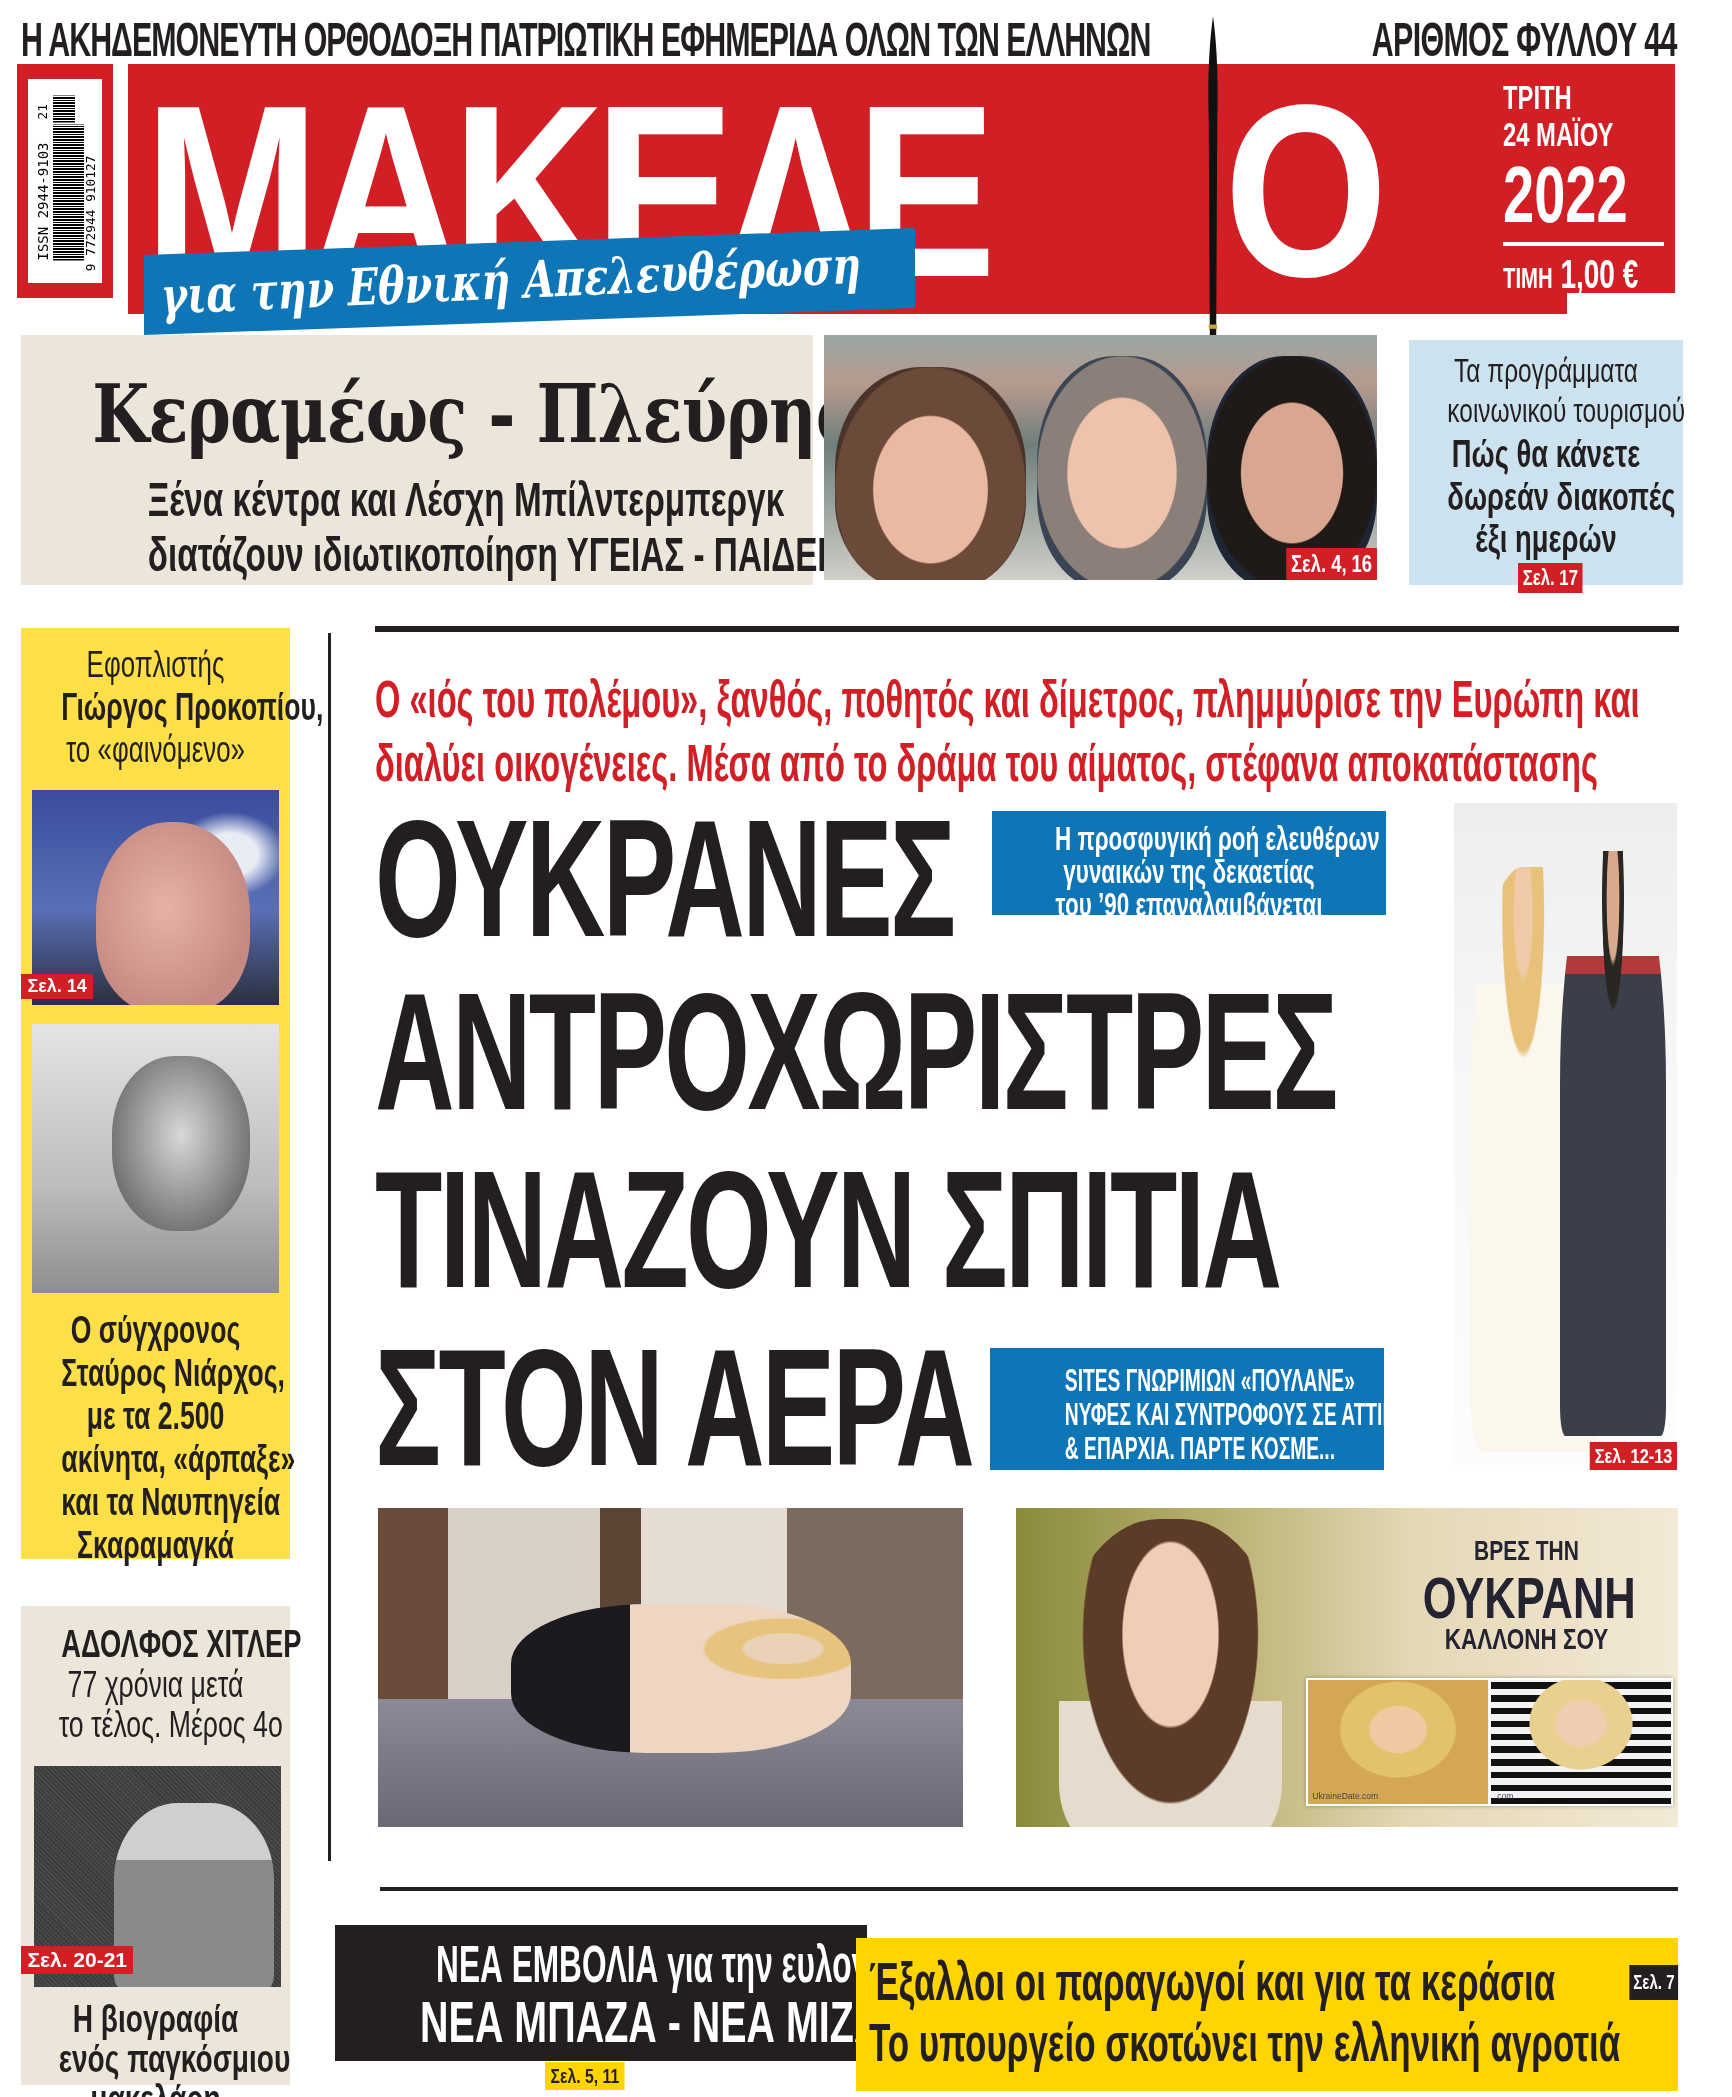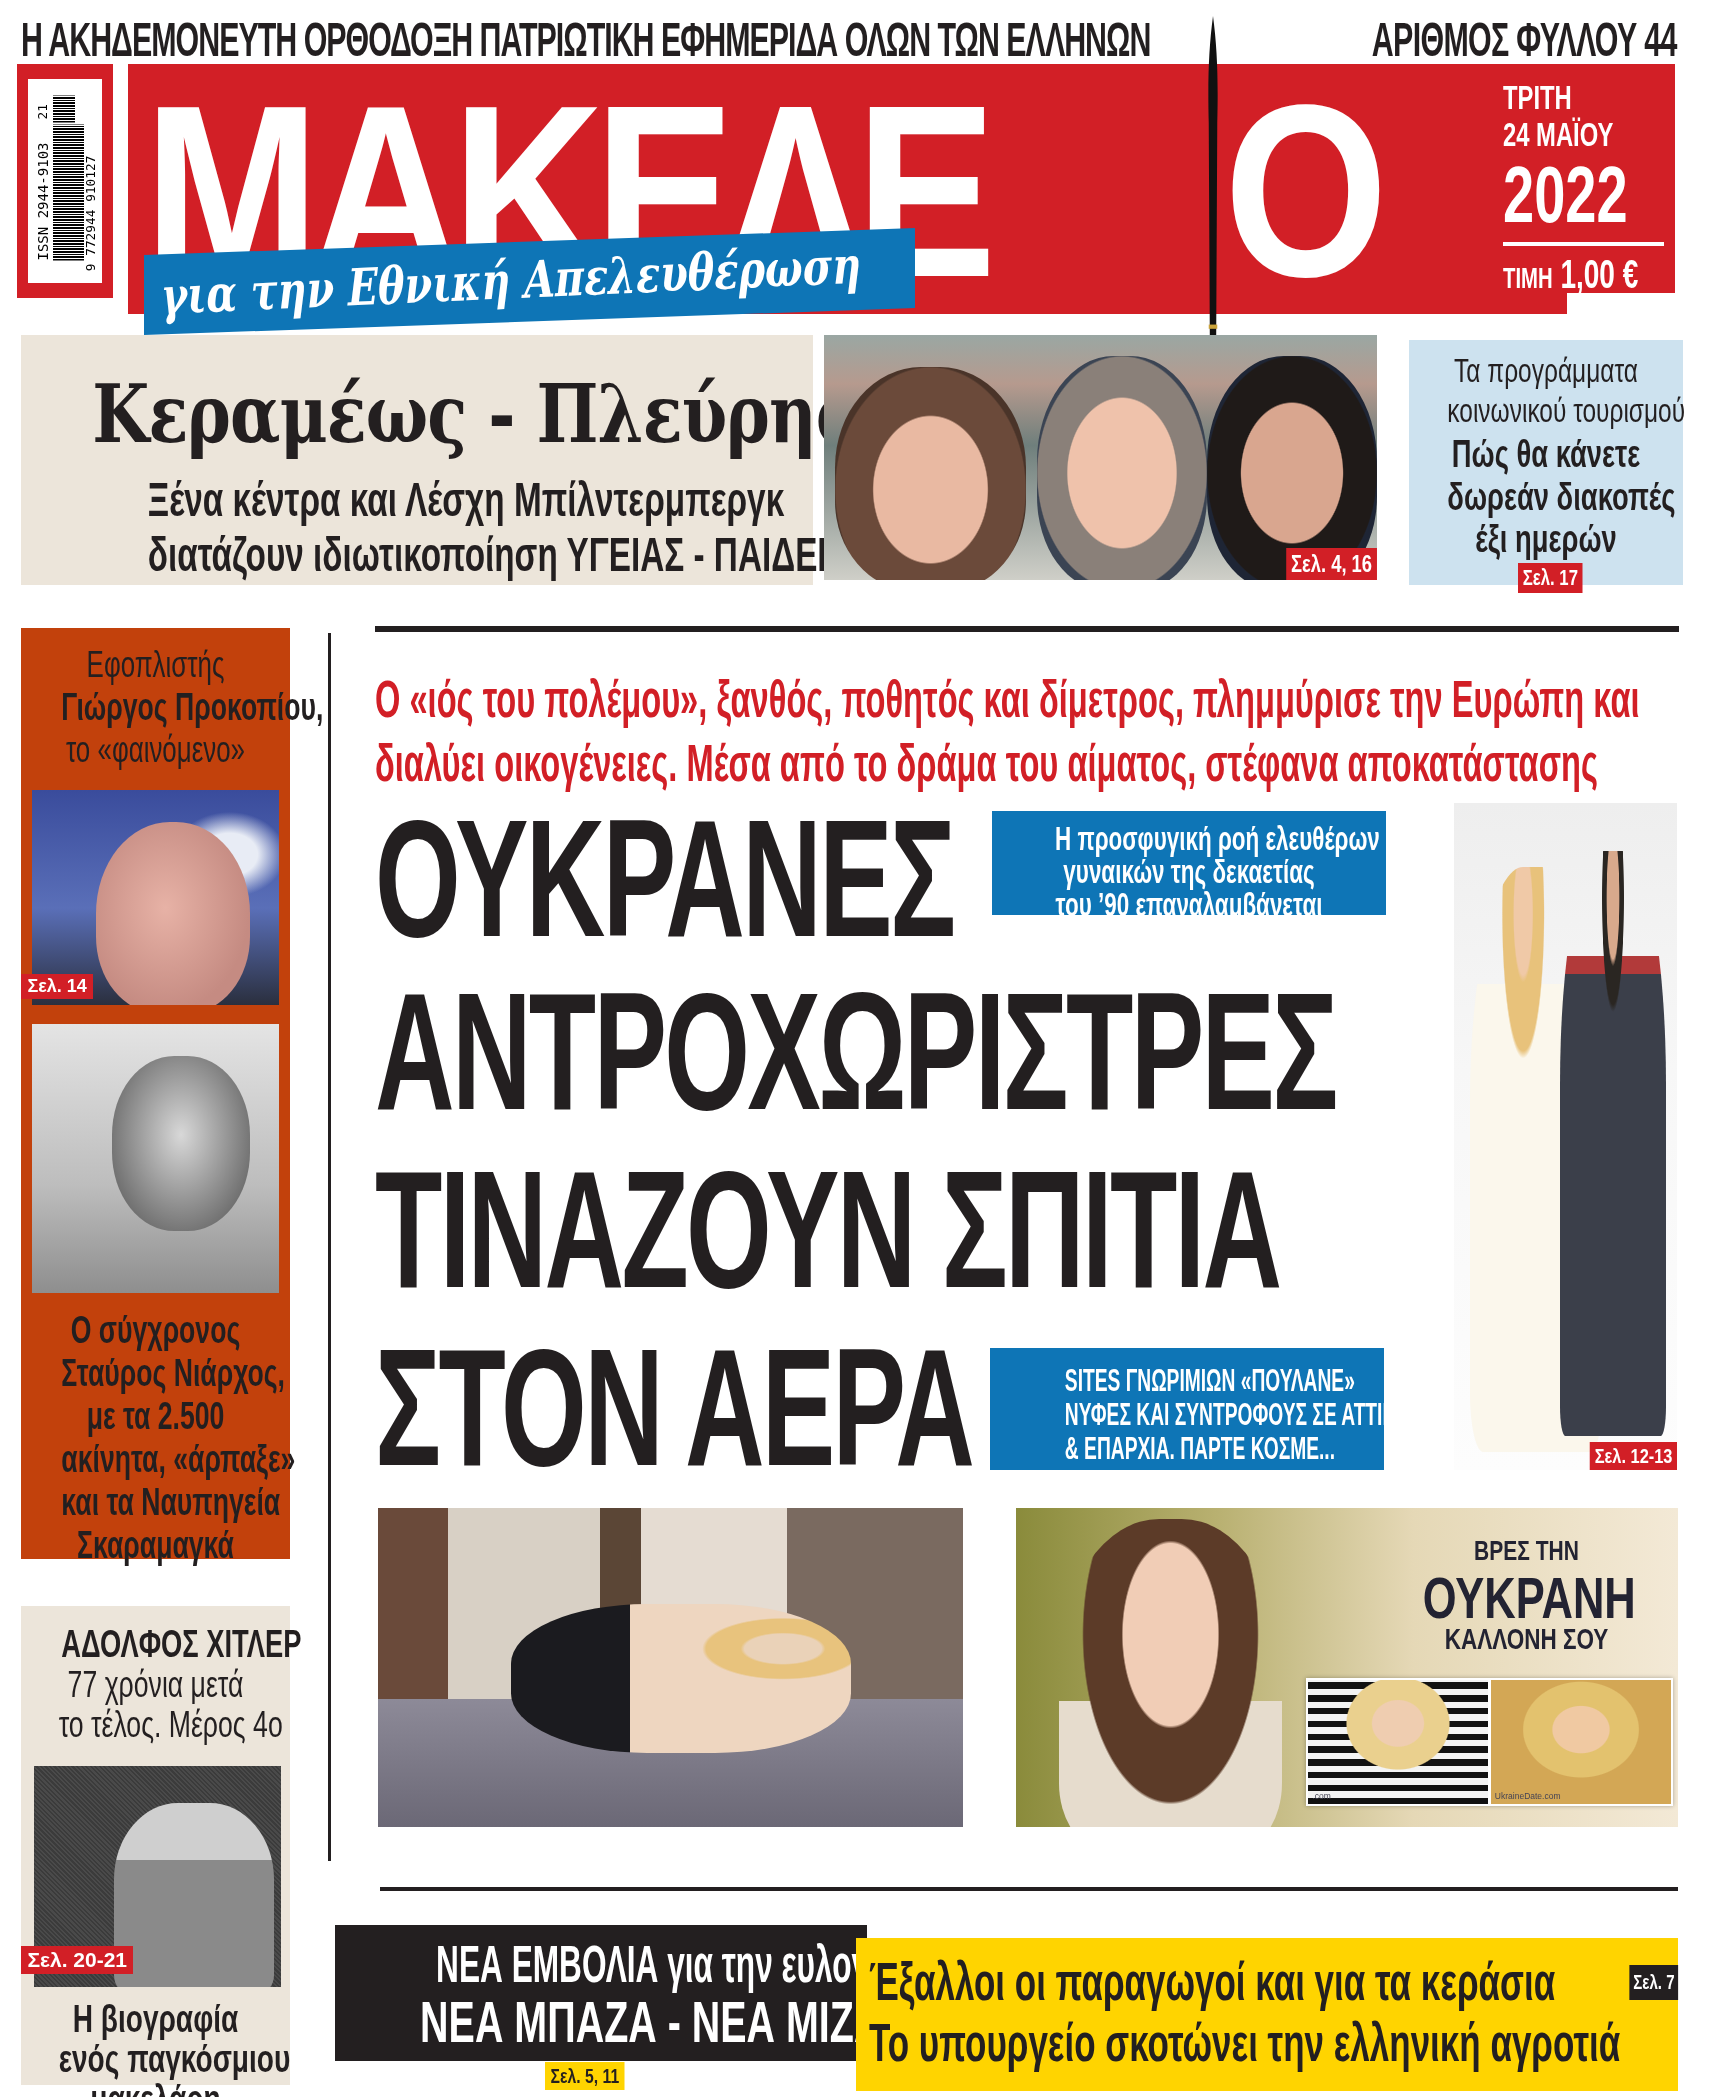--- a/index.html
+++ b/index.html
@@ -58,21 +58,21 @@
 
   
   #tourism-box { left: 1409px; top: 340px; width: 274px; height: 245px; background: #cde2ef; }
   #tourism-l1, #tourism-l2 { position: absolute; left: 0; right: 0; text-align: center; font-size: 34px; font-weight: normal; white-space: nowrap; transform: scaleX(0.72); transform-origin: center top; }
   #tourism-l1 { top: 10.6px; } #tourism-l2 { top: 51px; }
   #tourism-l3, #tourism-l4, #tourism-l5 { position: absolute; left: 0; right: 0; text-align: center; font-size: 38px; font-weight: bold; white-space: nowrap; transform: scaleX(0.72); transform-origin: center top; }
   #tourism-l3 { top: 93px; } #tourism-l4 { top: 136px; } #tourism-l5 { top: 178px; }
   #tourism-tag { left: 109px; top: 223px; font-size: 22.3px; transform: scaleX(0.75); transform-origin: left top; }
 
   
-  .side-box { left: 21px; width: 269px; background: #c2410c; }
+  .side-box { left: 21px; width: 269px; background: #fde047; }
   #prokopiou-box { top: 628px; height: 931px; }
   #prok-l1 { position: absolute; left: 0; right: 0; top: 16px; text-align: center; font-size: 37px; white-space: nowrap; transform: scaleX(0.7); transform-origin: center top; }
   #prok-l2 { position: absolute; left: 0; right: 0; top: 58px; text-align: center; font-size: 38px; font-weight: bold; white-space: nowrap; transform: scaleX(0.7); transform-origin: center top; }
   #prok-l3 { position: absolute; left: 0; right: 0; top: 101px; text-align: center; font-size: 37px; white-space: nowrap; transform: scaleX(0.7); transform-origin: center top; }
   #prok-photo { position: absolute; left: 10.6px; top: 162px; width: 247px; height: 215px; overflow: hidden;
     background: radial-gradient(ellipse at 80% 30%,#e8ecf5 0 10%,transparent 20%), linear-gradient(180deg,#3a4c9c,#5a6fb8 55%,#2a2f3e 100%); }
   #prok-head { position: absolute; left: 64px; top: 32px; width: 154px; height: 191px; border-radius: 48% 48% 40% 40%; background: radial-gradient(ellipse at 45% 45%,#e7b2a6,#c58b82 70%); }
   #prok-tag { left: -10.6px; top: 183px; font-size: 21px; }
   #niarchos-photo { position: absolute; left: 10.6px; top: 396px; width: 247px; height: 269px; overflow: hidden;
     background: linear-gradient(180deg,#e4e4e4,#bdbdbd 60%,#8e8e8e); }
@@ -285,25 +285,25 @@
   <div id="bed"></div>
   <div id="woman"></div>
 </div>
 
 <div id="ad-photo" class="abs">
   <div id="ad-woman"></div>
   <div id="ad-l1">ΒΡΕΣ ΤΗΝ</div>
   <div id="ad-l2">ΟΥΚΡΑΝΗ</div>
   <div id="ad-l3">ΚΑΛΛΟΝΗ ΣΟΥ</div>
   <div id="ad-cards">
+    <div id="card1" class="ad-card">
+        <span>UkraineDate.com</span>
+      </div>
     <div id="card2" class="ad-card">
         <span>.com</span>
-      </div>
-    <div id="card1" class="ad-card">
-        <span>UkraineDate.com</span>
       </div>
   </div>
 </div>
 
 <div id="vaccine-box" class="abs">
   <div id="vac-l1">ΝΕΑ ΕΜΒΟΛΙΑ για την ευλογιά</div>
   <div id="vac-l2">ΝΕΑ ΜΠΑΖΑ - ΝΕΑ ΜΙΖΑ</div>
 </div>
 <div id="vac-tag" class="abs">Σελ. 5, 11</div>
 

